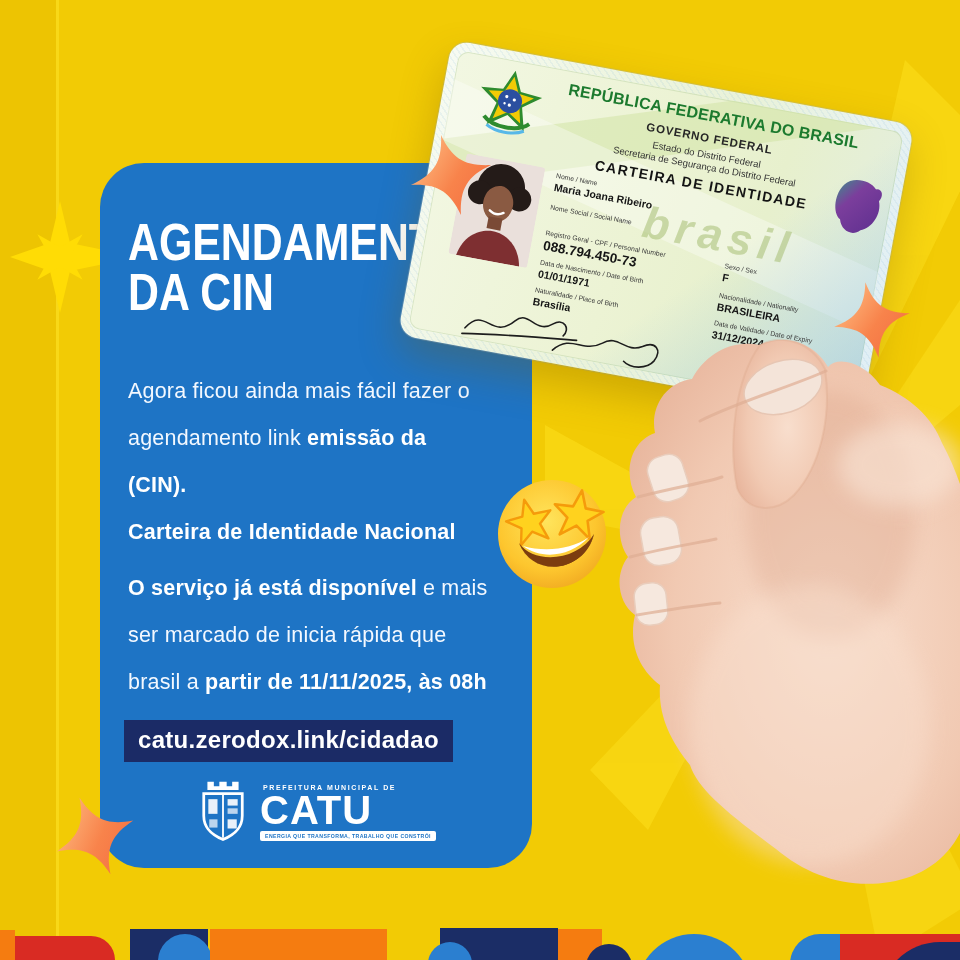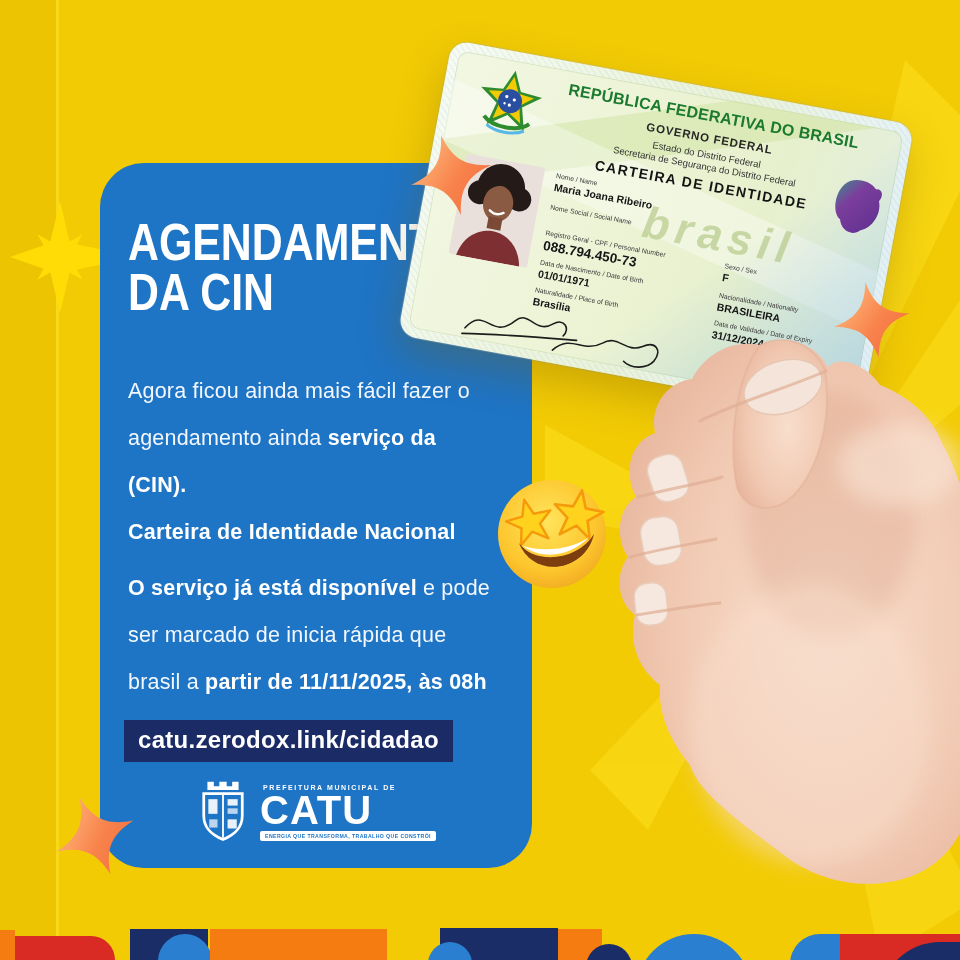--- a/index.html
+++ b/index.html
@@ -99,26 +99,26 @@
     </g>
   </svg>
 
   <div class="abs panel">
     <div class="heading">
       <div>AGENDAMENTO</div>
       <div>DA CIN</div>
     </div>
     <div class="copy p1">
         <div class="tline"><span>Agora ficou ainda mais fácil fazer o</span></div>
-        <div class="tline"><span>agendamento ainda </span><span class="b">serviço da</span></div>
+        <div class="tline"><span>agendamento link </span><span class="b">emissão da</span></div>
         <div class="tline"><span class="b">(CIN).</span></div>
         <div class="tline"><span class="b">Carteira de Identidade Nacional</span></div>
       </div>
     <div class="copy p2">
-        <div class="tline"><span class="b">O serviço já está disponível</span><span> e pode</span></div>
+        <div class="tline"><span class="b">O serviço já está disponível</span><span> e mais</span></div>
         <div class="tline"><span>ser marcado de inicia rápida que</span></div>
         <div class="tline"><span>brasil a </span><span class="b">partir de 11/11/2025, às 08h</span></div>
         <div class="tline"><span class="b">Através do link :</span></div>
       </div>
     <div class="linkbox">catu.zerodox.link/cidadao</div>
 
     <div class="logo">
       <svg width="54" height="66" viewBox="0 0 58 72">
         <path d="M12,12 L12,3 L19,3 L19,8 L25,8 L25,3 L33,3 L33,8 L39,8 L39,3 L46,3 L46,12 Z" fill="#fff"></path>
         <path d="M8,16 h42 v24 c0,14 -9,21 -21,26 c-12,-5 -21,-12 -21,-26 Z" fill="none" stroke="#fff" stroke-width="3"></path>

